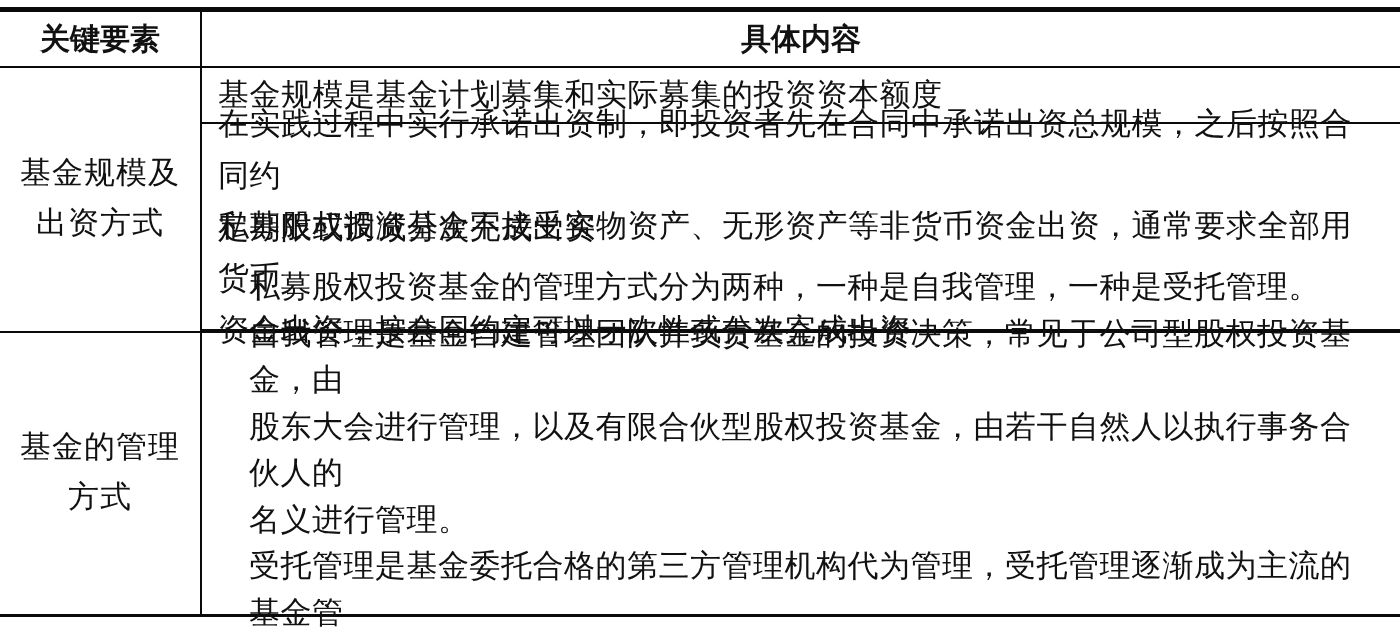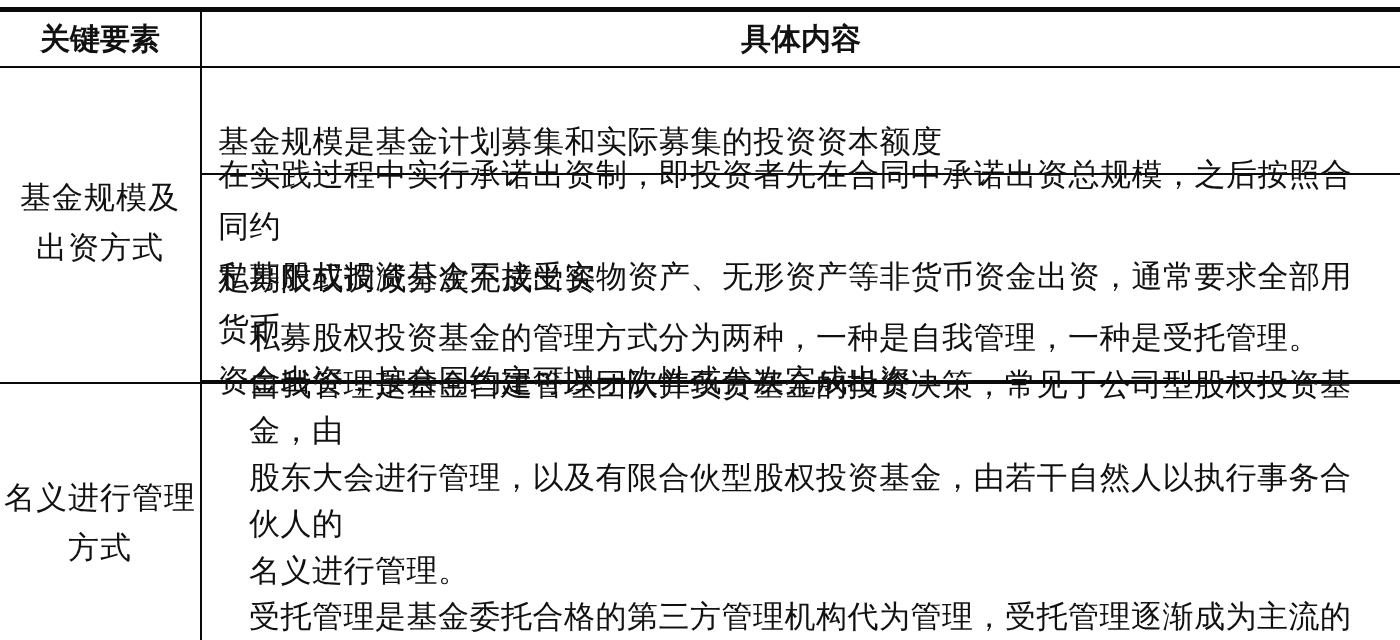--- a/index.html
+++ b/index.html
@@ -67,21 +67,21 @@
     display: flex;
     flex-direction: column;
     justify-content: center;
     white-space: pre-line;
     line-height: 52px;
     letter-spacing: 0.5px;
   }
   .subcell.sep {
     border-bottom: 2px solid #0a0a0a;
   }
-  .subcell.h1 { height: 65px; margin-top: 42px; }
+  .subcell.h1 { height: 56px; }
   .subcell.h2 { height: 104px; }
   .subcell.h3 { height: 103px; }
   .subcell.h6 {
     height: 281px;
     line-height: 46.5px;
     margin-left: 31px;
   }
   .row-label {
     font-size: 31px;
     line-height: 50px;
@@ -105,21 +105,21 @@
     <div class="cell-right">
       <div class="subcell h1 sep">基金规模是基金计划募集和实际募集的投资资本额度</div>
       <div class="subcell h3">在实践过程中实行承诺出资制，即投资者先在合同中承诺出资总规模，之后按照合同约
 定期限或调减分次完成出资</div>
       <div class="subcell h2 sep">私募股权投资基金不接受实物资产、无形资产等非货币资金出资，通常要求全部用货币
 资金出资，按合同约定可以一次性或分次完成出资</div>
     </div>
   </div>
 
   <div class="trow group-row">
-    <div class="cell-left row-label">名义进行管理
+    <div class="cell-left row-label">基金的管理
 方式</div>
     <div class="cell-right">
       <div class="subcell h6">私募股权投资基金的管理方式分为两种，一种是自我管理，一种是受托管理。
 自我管理是基金自建管理团队并负责基金的投资决策，常见于公司型股权投资基金，由
 股东大会进行管理，以及有限合伙型股权投资基金，由若干自然人以执行事务合伙人的
 名义进行管理。
 受托管理是基金委托合格的第三方管理机构代为管理，受托管理逐渐成为主流的基金管
 理方式</div>
     </div>
   </div>

